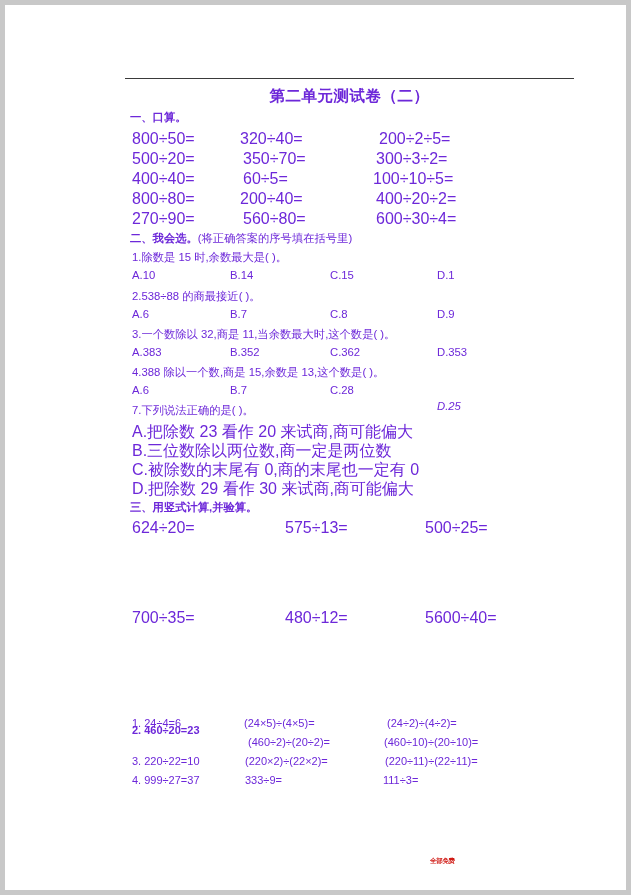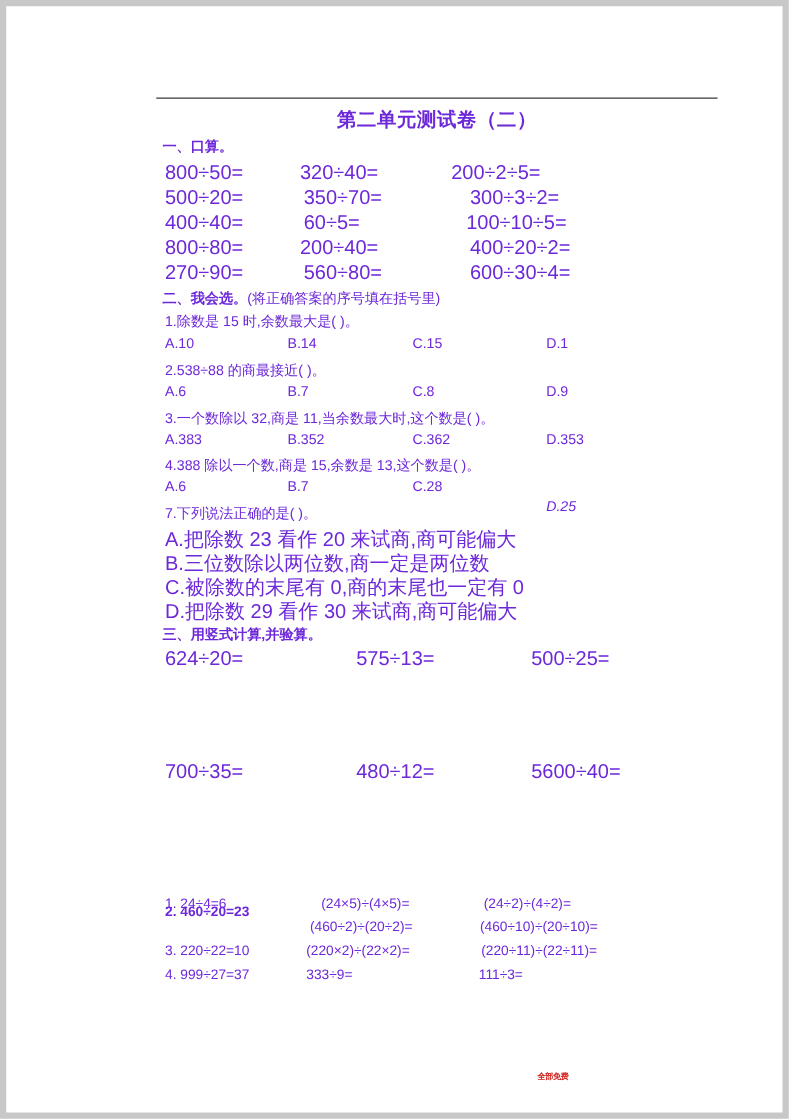--- a/index.html
+++ b/index.html
@@ -136,21 +136,21 @@
   <div class="sheet">
 
     <div class="rule"></div>
 
     <div class="title">第二单元测试卷（二）</div>
 
     <div class="sec-head" style="top:105px;">一、口算。</div>
 
     <div class="calc" style="left:7px;  top:125px;">800÷50=</div>
     <div class="calc" style="left:115px; top:125px;">320÷40=</div>
-    <div class="calc" style="left:236px; top:125px;">200÷2÷5=</div>
+    <div class="calc" style="left:254px; top:125px;">200÷2÷5=</div>
 
     <div class="calc" style="left:7px;  top:145px;">500÷20=</div>
     <div class="calc" style="left:118px; top:145px;">350÷70=</div>
     <div class="calc" style="left:251px; top:145px;">300÷3÷2=</div>
 
     <div class="calc" style="left:7px;  top:165px;">400÷40=</div>
     <div class="calc" style="left:118px; top:165px;">60÷5=</div>
     <div class="calc" style="left:248px; top:165px;">100÷10÷5=</div>
 
     <div class="calc" style="left:7px;  top:185px;">800÷80=</div>
@@ -198,21 +198,21 @@
     <div class="calc" style="left:7px;  top:514px;">624÷20=</div>
     <div class="calc" style="left:160px; top:514px;">575÷13=</div>
     <div class="calc" style="left:300px; top:514px;">500÷25=</div>
 
     <div class="calc" style="left:7px;  top:604px;">700÷35=</div>
     <div class="calc" style="left:160px; top:604px;">480÷12=</div>
     <div class="calc" style="left:300px; top:604px;">5600÷40=</div>
 
 
     <div class="g-line" style="left:7px;  top:712px;">1. 24÷4=6</div>
-    <div class="g-line" style="left:132px; top:712px;">(24×5)÷(4×5)=</div>
+    <div class="g-line" style="left:119px; top:712px;">(24×5)÷(4×5)=</div>
     <div class="g-line" style="left:262px; top:712px;">(24÷2)÷(4÷2)=</div>
 
     <div class="g-line" style="left:7px;  top:719px;font-weight:bold;">2. 460÷20=23</div>
     <div class="g-line" style="left:123px; top:731px;">(460÷2)÷(20÷2)=</div>
     <div class="g-line" style="left:259px; top:731px;">(460÷10)÷(20÷10)=</div>
 
     <div class="g-line" style="left:7px;  top:750px;">3. 220÷22=10</div>
     <div class="g-line" style="left:120px; top:750px;">(220×2)÷(22×2)=</div>
     <div class="g-line" style="left:260px; top:750px;">(220÷11)÷(22÷11)=</div>
 

